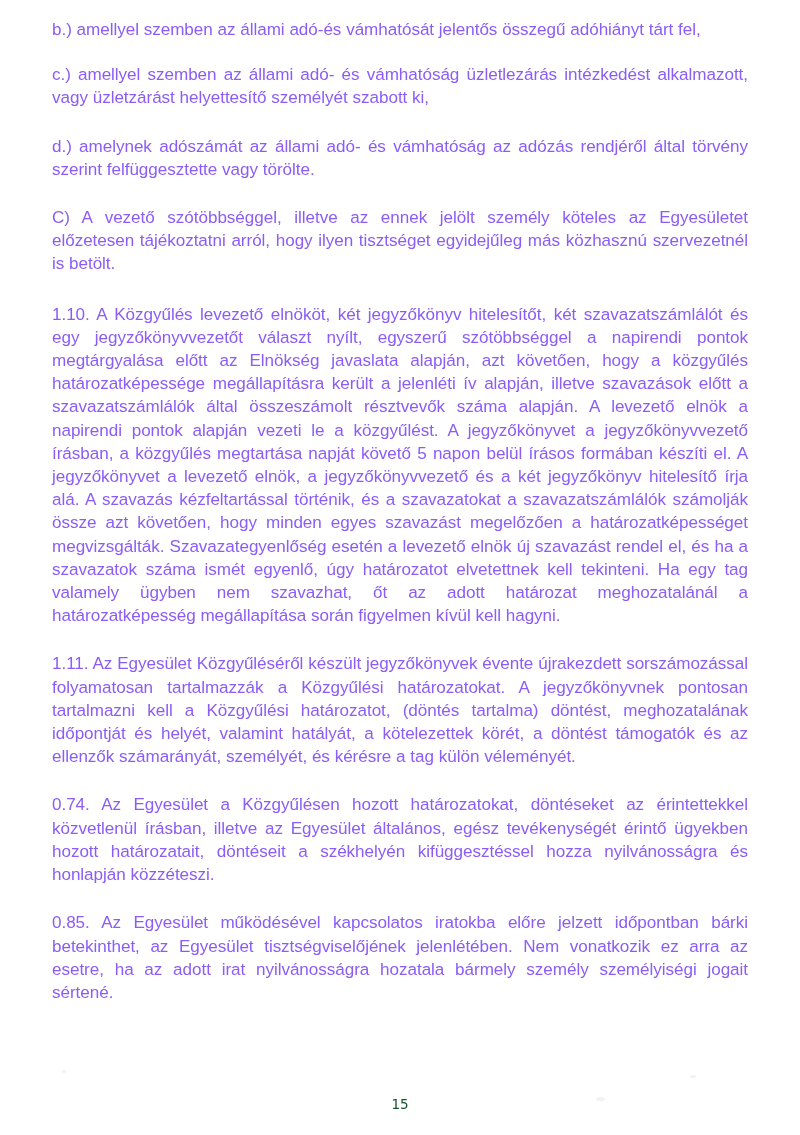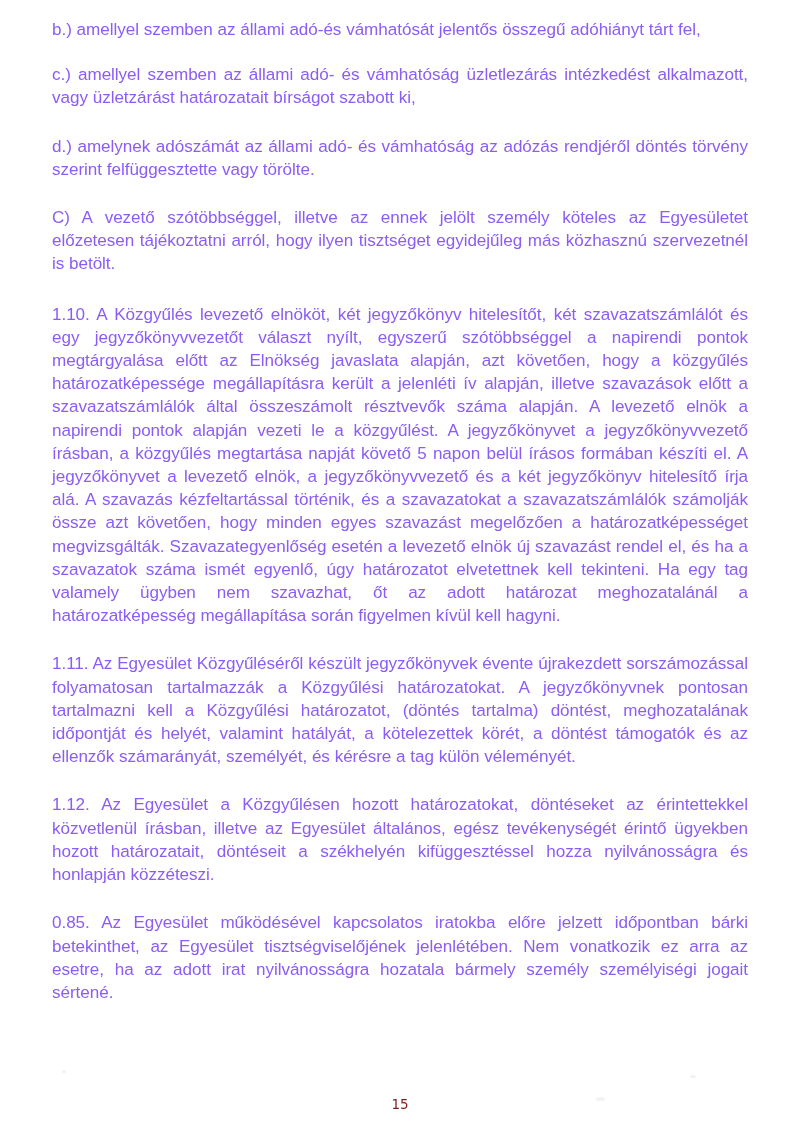--- a/index.html
+++ b/index.html
@@ -50,21 +50,21 @@
   .gap-lg { margin-bottom: 27px; }
 
   .page-number {
     position: absolute;
     left: 0;
     right: 0;
     top: 1096px;
     text-align: center;
     font-family: "DejaVu Sans", "Liberation Sans", sans-serif;
     font-size: 13.5px;
-    color: #7f1d1d;
+    color: #14532d;
   }
 
   
   .speckle {
     position: absolute;
     background: #f2f2f2;
     border-radius: 50%;
     pointer-events: none;
   }
   .speckle-a { left: 596px; top: 1097px; width: 9px; height: 4px; }
@@ -73,31 +73,31 @@
 </style>
 </head>
 <body>
 
 <div class="page">
 
   <div class="content">
 
     <p class="para gap-sm">b.) amellyel szemben az állami adó-és vámhatósát jelentős összegű adóhiányt tárt fel,</p>
 
-    <p class="para gap-md">c.) amellyel szemben az állami adó- és vámhatóság üzletlezárás intézkedést alkalmazott, vagy üzletzárást határozatait bírságot szabott ki,</p>
+    <p class="para gap-md">c.) amellyel szemben az állami adó- és vámhatóság üzletlezárás intézkedést alkalmazott, vagy üzletzárást helyettesítő személyét szabott ki,</p>
 
-    <p class="para gap-md">d.) amelynek adószámát az állami adó- és vámhatóság az adózás rendjéről döntés törvény szerint felfüggesztette vagy törölte.</p>
+    <p class="para gap-md">d.) amelynek adószámát az állami adó- és vámhatóság az adózás rendjéről által törvény szerint felfüggesztette vagy törölte.</p>
 
     <p class="para gap-lg">C) A vezető szótöbbséggel, illetve az ennek jelölt személy köteles az Egyesületet előzetesen tájékoztatni arról, hogy ilyen tisztséget egyidejűleg más közhasznú szervezetnél is betölt.</p>
 
     <p class="para gap-md">1.10. A Közgyűlés levezető elnököt, két jegyzőkönyv hitelesítőt, két szavazatszámlálót és egy jegyzőkönyvvezetőt választ nyílt, egyszerű szótöbbséggel a napirendi pontok megtárgyalása előtt az Elnökség javaslata alapján, azt követően, hogy a közgyűlés határozatképessége megállapításra került a jelenléti ív alapján, illetve szavazások előtt a szavazatszámlálók által összeszámolt résztvevők száma alapján. A levezető elnök a napirendi pontok alapján vezeti le a közgyűlést. A jegyzőkönyvet a jegyzőkönyvvezető írásban, a közgyűlés megtartása napját követő 5 napon belül írásos formában készíti el. A jegyzőkönyvet a levezető elnök, a jegyzőkönyvvezető és a két jegyzőkönyv hitelesítő írja alá. A szavazás kézfeltartással történik, és a szavazatokat a szavazatszámlálók számolják össze azt követően, hogy minden egyes szavazást megelőzően a határozatképességet megvizsgálták. Szavazategyenlőség esetén a levezető elnök új szavazást rendel el, és ha a szavazatok száma ismét egyenlő, úgy határozatot elvetettnek kell tekinteni. Ha egy tag valamely ügyben nem szavazhat, őt az adott határozat meghozatalánál a határozatképesség megállapítása során figyelmen kívül kell hagyni.</p>
 
     <p class="para gap-md">1.11. Az Egyesület Közgyűléséről készült jegyzőkönyvek évente újrakezdett sorszámozással folyamatosan tartalmazzák a Közgyűlési határozatokat. A jegyzőkönyvnek pontosan tartalmazni kell a Közgyűlési határozatot, (döntés tartalma) döntést, meghozatalának időpontját és helyét, valamint hatályát, a kötelezettek körét, a döntést támogatók és az ellenzők számarányát, személyét, és kérésre a tag külön véleményét.</p>
 
-    <p class="para gap-md">1.12. Az Egyesület a Közgyűlésen hozott határozatokat, döntéseket az érintettekkel közvetlenül írásban, illetve az Egyesület általános, egész tevékenységét érintő ügyekben hozott határozatait, döntéseit a székhelyén kifüggesztéssel hozza nyilvánosságra és honlapján közzéteszi.</p>
+    <p class="para gap-md">0.74. Az Egyesület a Közgyűlésen hozott határozatokat, döntéseket az érintettekkel közvetlenül írásban, illetve az Egyesület általános, egész tevékenységét érintő ügyekben hozott határozatait, döntéseit a székhelyén kifüggesztéssel hozza nyilvánosságra és honlapján közzéteszi.</p>
 
     <p class="para">0.85. Az Egyesület működésével kapcsolatos iratokba előre jelzett időpontban bárki betekinthet, az Egyesület tisztségviselőjének jelenlétében. Nem vonatkozik ez arra az esetre, ha az adott irat nyilvánosságra hozatala bármely személy személyiségi jogait sértené.</p>
 
   </div>
 
   <div class="speckle speckle-a"></div>
   <div class="speckle speckle-b"></div>
   <div class="speckle speckle-c"></div>
 
   <div class="page-number">15</div>

